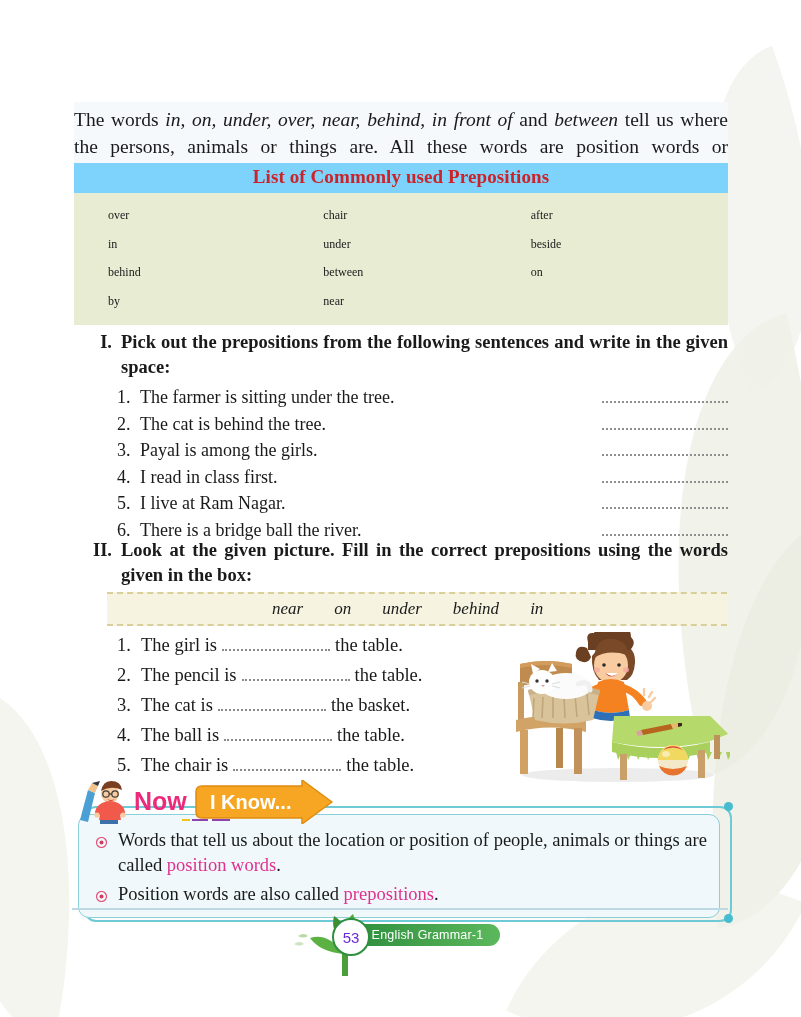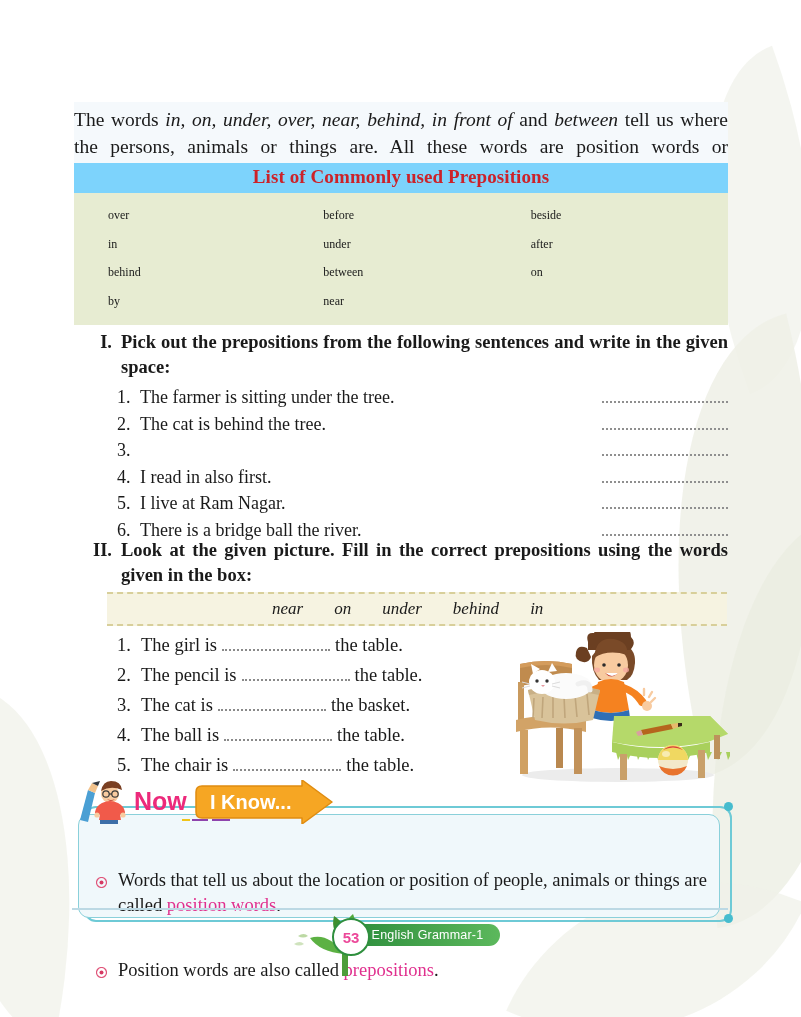--- a/index.html
+++ b/index.html
@@ -93,35 +93,35 @@
     position:absolute;left:10px;top:10px;width:644px;height:112px;
     border:2px solid #6ecad6;border-radius:12px;
   }
   .nik-box{
     position:absolute;left:4px;top:18px;width:640px;height:102px;
     background:#f0f8fb;border:1.6px solid #8ad0da;border-radius:11px;
   }
   .nik-dot{position:absolute;width:9px;height:9px;border-radius:50%;background:#46bcce;}
   .nik-banner{position:absolute;left:0;top:-16px;height:44px;width:290px;z-index:5;}
   .nik-items{position:absolute;left:22px;top:32px;width:612px;}
-  .nik-item{display:flex;font-size:18.5px;line-height:25px;margin-bottom:4px;margin-top:40px;}
+  .nik-item{display:flex;font-size:18.5px;line-height:25px;margin-bottom:4px;}
   .nik-bullet{flex:none;width:22px;padding-top:2px;}
   .nik-txt{flex:1;}
   .hl{color:#e0308e;}
 
   
   .footer{position:absolute;left:0;top:908px;width:801px;height:68px;}
   .foot-rule{position:absolute;left:72px;top:0;width:656px;height:2px;background:#bcd9e4;}
   .foot-banner{position:absolute;left:355px;top:16px;width:145px;height:22px;
     background:linear-gradient(90deg,#2f8f3e,#5cb85c);border-radius:0 11px 11px 0;
     color:#ffffff;font-family:"Liberation Sans",sans-serif;font-size:12.5px;
     display:flex;align-items:center;justify-content:center;letter-spacing:.2px;}
   .foot-circle{position:absolute;left:332px;top:10px;width:34px;height:34px;border-radius:50%;
     background:#ffffff;border:2.5px solid #2f8f3e;display:flex;align-items:center;justify-content:center;
-    font-family:"Liberation Sans",sans-serif;font-weight:bold;font-size:15px;color:#ec4899;z-index:4;}
+    font-family:"Liberation Sans",sans-serif;font-weight:normal;font-size:15px;color:#6d28d9;z-index:4;}
 </style>
 </head>
 <body>
 
 <div class="page">
 
   <div class="wm leaf-c"></div>
   <div class="wm leaf-a"></div>
   <div class="wm leaf-b"></div>
   <div class="wm leaf-d"></div>
@@ -132,28 +132,28 @@
   <div class="prep-wrap">
     <div class="prep-title">List of Commonly used Prepositions</div>
     <div class="prep-table">
       <div class="prep-col">
         <div>over</div>
         <div>in</div>
         <div>behind</div>
         <div>by</div>
       </div>
       <div class="prep-col">
-        <div>before</div>
+        <div>chair</div>
         <div>under</div>
         <div>between</div>
         <div>near</div>
       </div>
       <div class="prep-col">
+        <div>after</div>
         <div>beside</div>
-        <div>after</div>
         <div>on</div>
       </div>
     </div>
   </div>
 
   <div class="ex" id="ex1">
     <div class="ex-head">
       <span class="ex-num">I.</span>
       <span class="ex-head-txt">Pick out the prepositions from the following sentences and write in the given space:</span>
     </div>
@@ -163,25 +163,26 @@
         <span class="q-txt">The farmer is sitting under the tree.</span>
         <span class="q-dots"></span>
       </div>
       <div class="q-row">
         <span class="q-n">2.</span>
         <span class="q-txt">The cat is behind the tree.</span>
         <span class="q-dots"></span>
       </div>
       <div class="q-row">
         <span class="q-n">3.</span>
+        <span class="q-txt">Payal is among the girls.</span>
         <span class="q-dots"></span>
       </div>
       <div class="q-row">
         <span class="q-n">4.</span>
-        <span class="q-txt">I read in also first.</span>
+        <span class="q-txt">I read in class first.</span>
         <span class="q-dots"></span>
       </div>
       <div class="q-row">
         <span class="q-n">5.</span>
         <span class="q-txt">I live at Ram Nagar.</span>
         <span class="q-dots"></span>
       </div>
       <div class="q-row">
         <span class="q-n">6.</span>
         <span class="q-txt">There is a bridge ball the river.</span>

